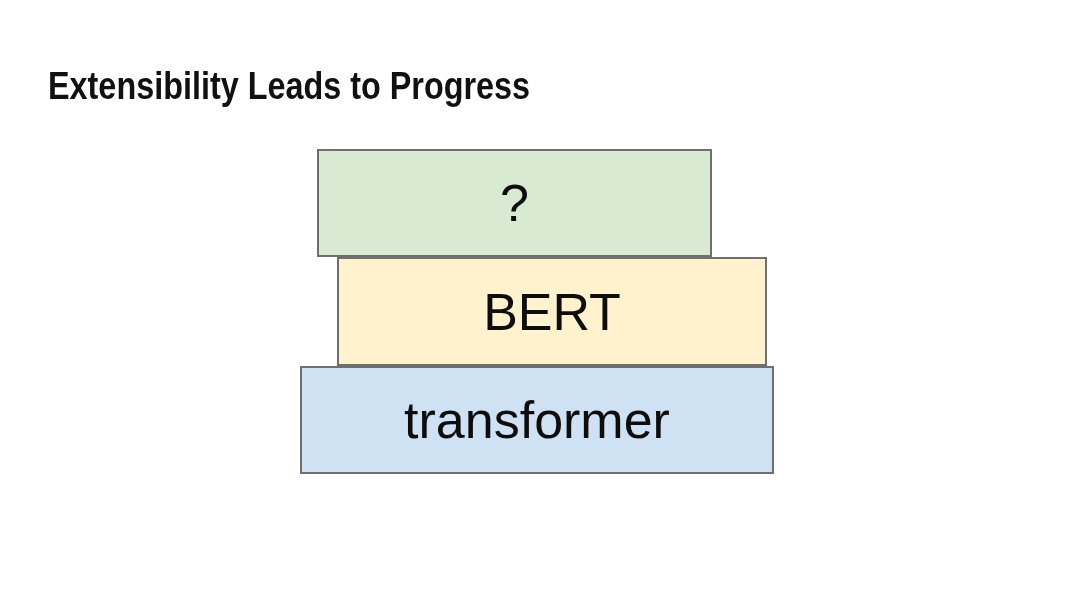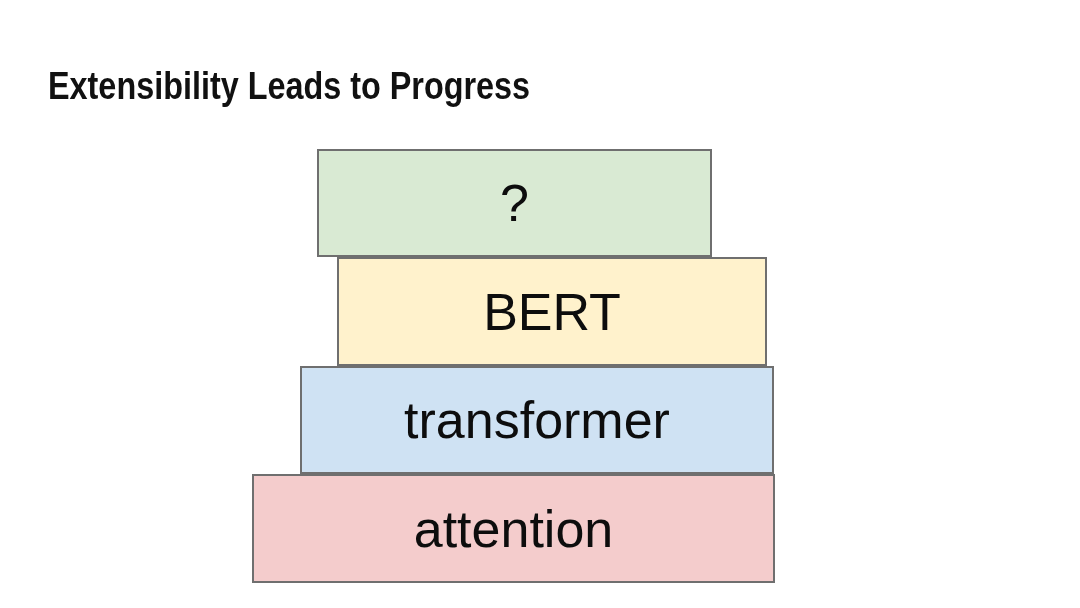--- a/index.html
+++ b/index.html
@@ -69,18 +69,15 @@
     </div>
 
     <div class="layer layer-bert" style="background-color: rgb(255, 242, 204); border-color: rgb(111, 111, 111);">
       <span class="layer-label">BERT</span>
     </div>
 
     <div class="layer layer-transformer" style="background-color: rgb(207, 226, 243); border-color: rgb(111, 111, 111);">
       <span class="layer-label">transformer</span>
     </div>
 
-    <div class="layer layer-attention" style="background-color: rgb(244, 204, 204); border-color: rgb(111, 111, 111);">
-      <span class="layer-label">attention</span>
-    </div>
 
   </div>
 </div>
 
 </body></html>

